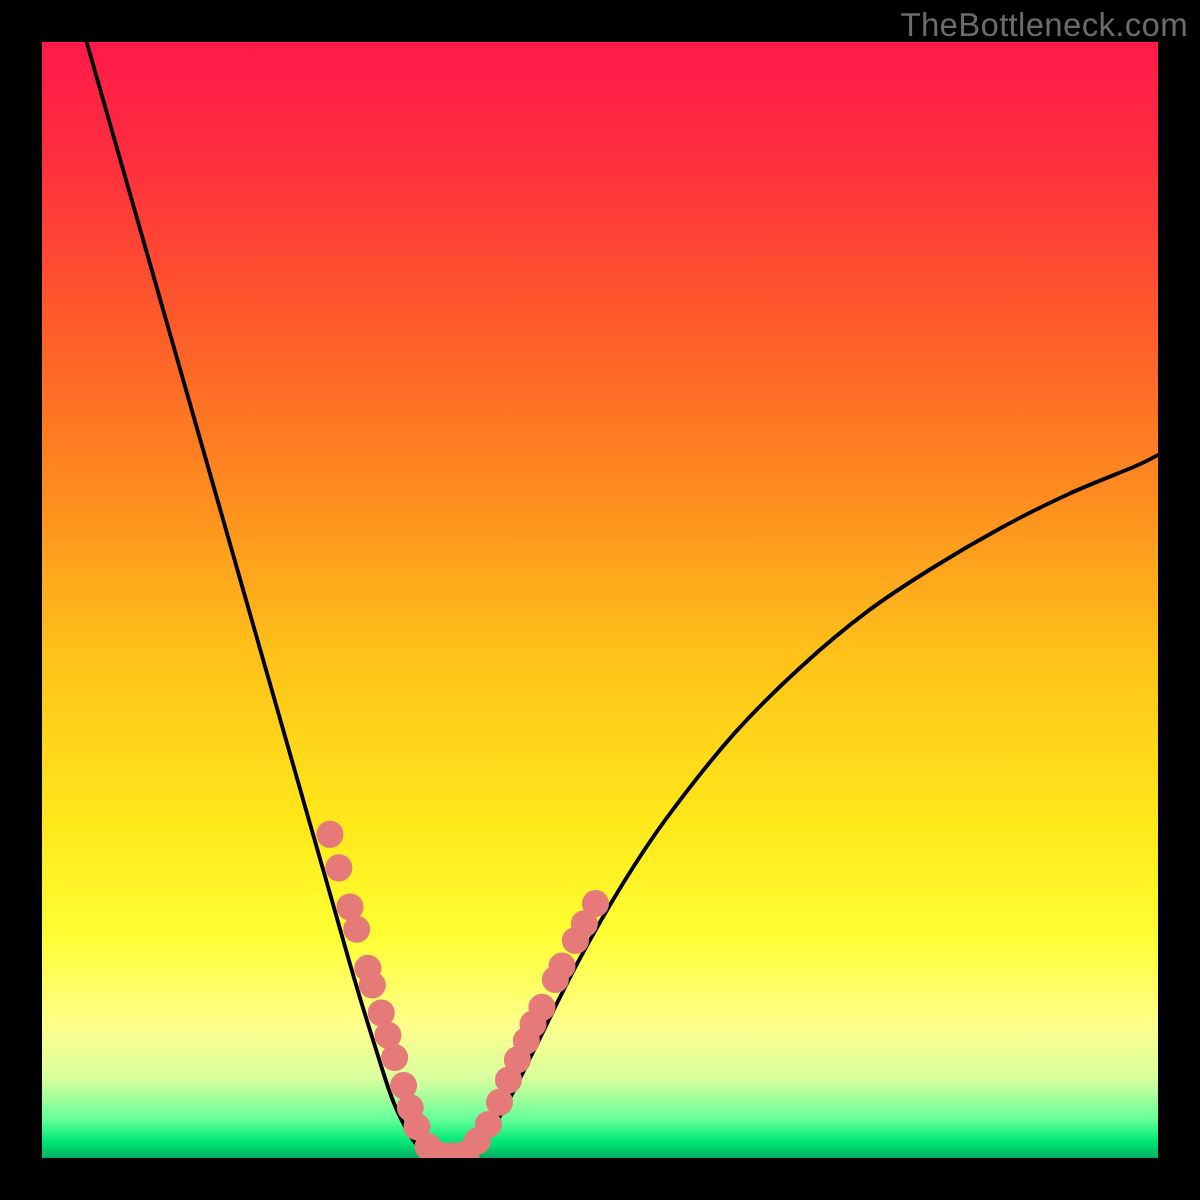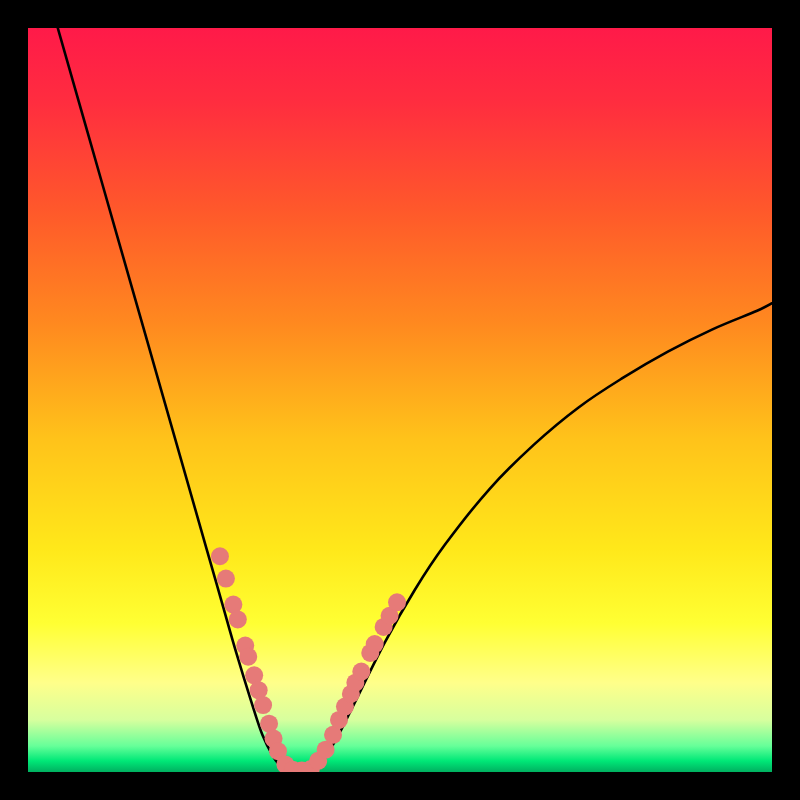--- a/index.html
+++ b/index.html
@@ -36,20 +36,21 @@
     background: #000;
   }
   svg {
     display: block;
   }
 </style>
 </head>
 <body>
 
 <div class="frame">
+  <div class="watermark">TheBottleneck.com</div>
   <div class="plot-wrap">
     <svg id="plot-svg" width="744" height="744" viewBox="0 0 744 744">
       <defs>
         <linearGradient id="bg-grad" x1="0" y1="0" x2="0" y2="1">
             <stop offset="0.00%" stop-color="#ff1a49"></stop>
             <stop offset="10.00%" stop-color="#ff2d3f"></stop>
             <stop offset="25.00%" stop-color="#ff5a2a"></stop>
             <stop offset="40.00%" stop-color="#ff8a1f"></stop>
             <stop offset="55.00%" stop-color="#ffc21a"></stop>
             <stop offset="70.00%" stop-color="#ffe81a"></stop>

